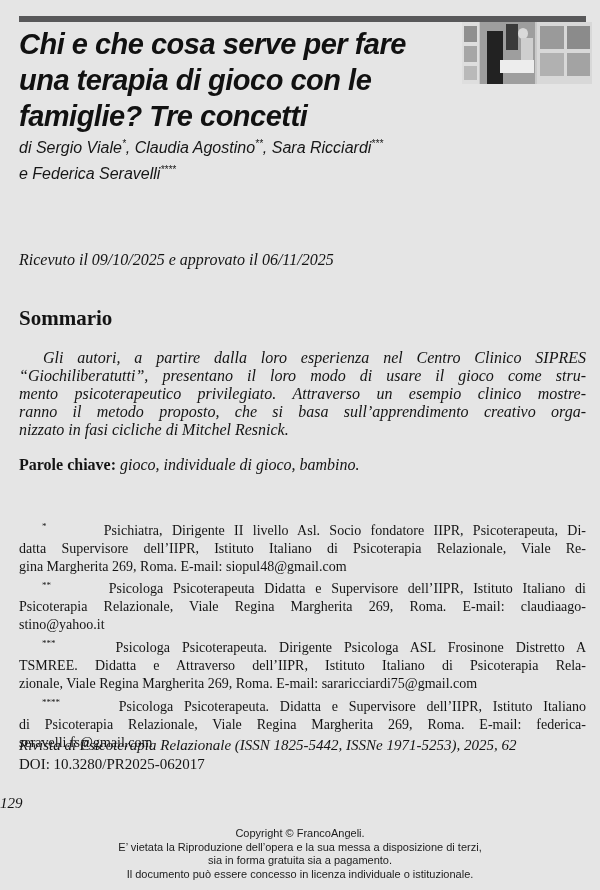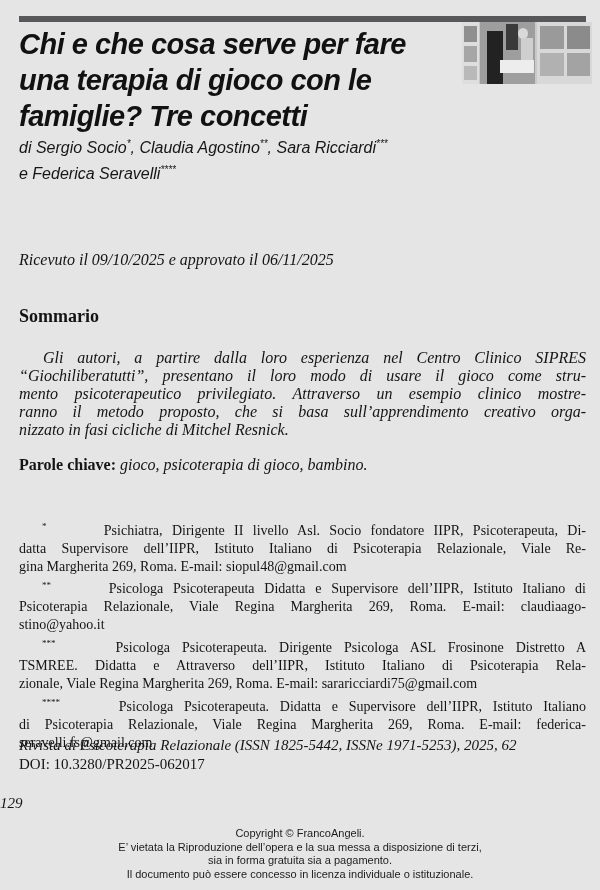--- a/index.html
+++ b/index.html
@@ -33,21 +33,21 @@
     font-family:"Liberation Sans", sans-serif;
     font-style:italic; font-size:16px; line-height:22px; color:#161616;
   }
   .byline sup { font-size:10px; }
 
   .received {
     left:19px; top:251px; width:567px; text-align:left;
     font-style:italic; font-size:16px;
   }
 
-  .sommario { left:19px; top:306px; font-weight:bold; font-size:18px; }
+  .sommario { left:19px; top:306px; font-weight:bold; font-size:21px; }
 
   .summary { left:19px; top:349px; width:567px; font-style:italic; font-size:16px; line-height:18px; }
   .jbody { text-align:justify; text-align-last:justify; white-space:pre-line; word-spacing:1px; }
   .summary .jbody { text-indent:24px; }
   .jlast { text-align:left; }
 
   .keywords { left:19px; top:456px; width:567px; font-size:16px; }
   .keywords .kw-label { font-weight:bold;margin-top:20px; }
   .keywords .kw-text { font-style:italic; }
 
@@ -95,38 +95,38 @@
       <div class="thumb" style="left:3px;  top:31px; width:24px; height:23px; background:#b1b1b1;"></div>
       <div class="thumb" style="left:30px; top:31px; width:23px; height:23px; background:#a3a3a3;"></div>
     </div>
   </div>
 
   <div class="abs title">Chi e che cosa serve per fare
 una terapia di gioco con le
 famiglie? Tre concetti</div>
 
   <div class="abs byline">
-    <div><span>di Sergio Socio</span><sup>*</sup><span>, Claudia Agostino</span><sup>**</sup><span>, Sara Ricciardi</span><sup>***</sup></div>
+    <div><span>di Sergio Viale</span><sup>*</sup><span>, Claudia Agostino</span><sup>**</sup><span>, Sara Ricciardi</span><sup>***</sup></div>
     <div><span>e Federica Seravelli</span><sup>****</sup></div>
   </div>
 
   <div class="abs received">Ricevuto il 09/10/2025 e approvato il 06/11/2025</div>
 
   <div class="abs sommario">Sommario</div>
 
   <div class="abs summary">
     <div class="jbody">Gli autori, a partire dalla loro esperienza nel Centro Clinico SIPRES
 “Giochiliberatutti”, presentano il loro modo di usare il gioco come stru-
 mento psicoterapeutico privilegiato. Attraverso un esempio clinico mostre-
 ranno il metodo proposto, che si basa sull’apprendimento creativo orga-</div>
     <div class="jlast">nizzato in fasi cicliche di Mitchel Resnick.</div>
   </div>
 
   <div class="abs keywords">
-    <span class="kw-label">Parole chiave:</span><span class="kw-text"> gioco, psicoterapia di gioco, bambino.</span>
+    <span class="kw-label">Parole chiave:</span><span class="kw-text"> gioco, individuale di gioco, bambino.</span>
   </div>
 
   <div class="abs footnotes">
     <p class="fn-first"><sup>*</sup><span class="fn-body"> Psichiatra, Dirigente II livello Asl. Socio fondatore IIPR, Psicoterapeuta, Di-
 datta Supervisore dell’IIPR, Istituto Italiano di Psicoterapia Relazionale, Viale Re-</span></p>
     <p class="jlast">gina Margherita 269, Roma. E-mail: siopul48@gmail.com</p>
     <p class="fn-first"><sup>**</sup><span class="fn-body"> Psicologa Psicoterapeuta Didatta e Supervisore dell’IIPR, Istituto Italiano di
 Psicoterapia Relazionale, Viale Regina Margherita 269, Roma. E-mail: claudiaago-</span></p>
     <p class="jlast">stino@yahoo.it</p>
     <p class="fn-first"><sup>***</sup><span class="fn-body"> Psicologa Psicoterapeuta. Dirigente Psicologa ASL Frosinone Distretto A

